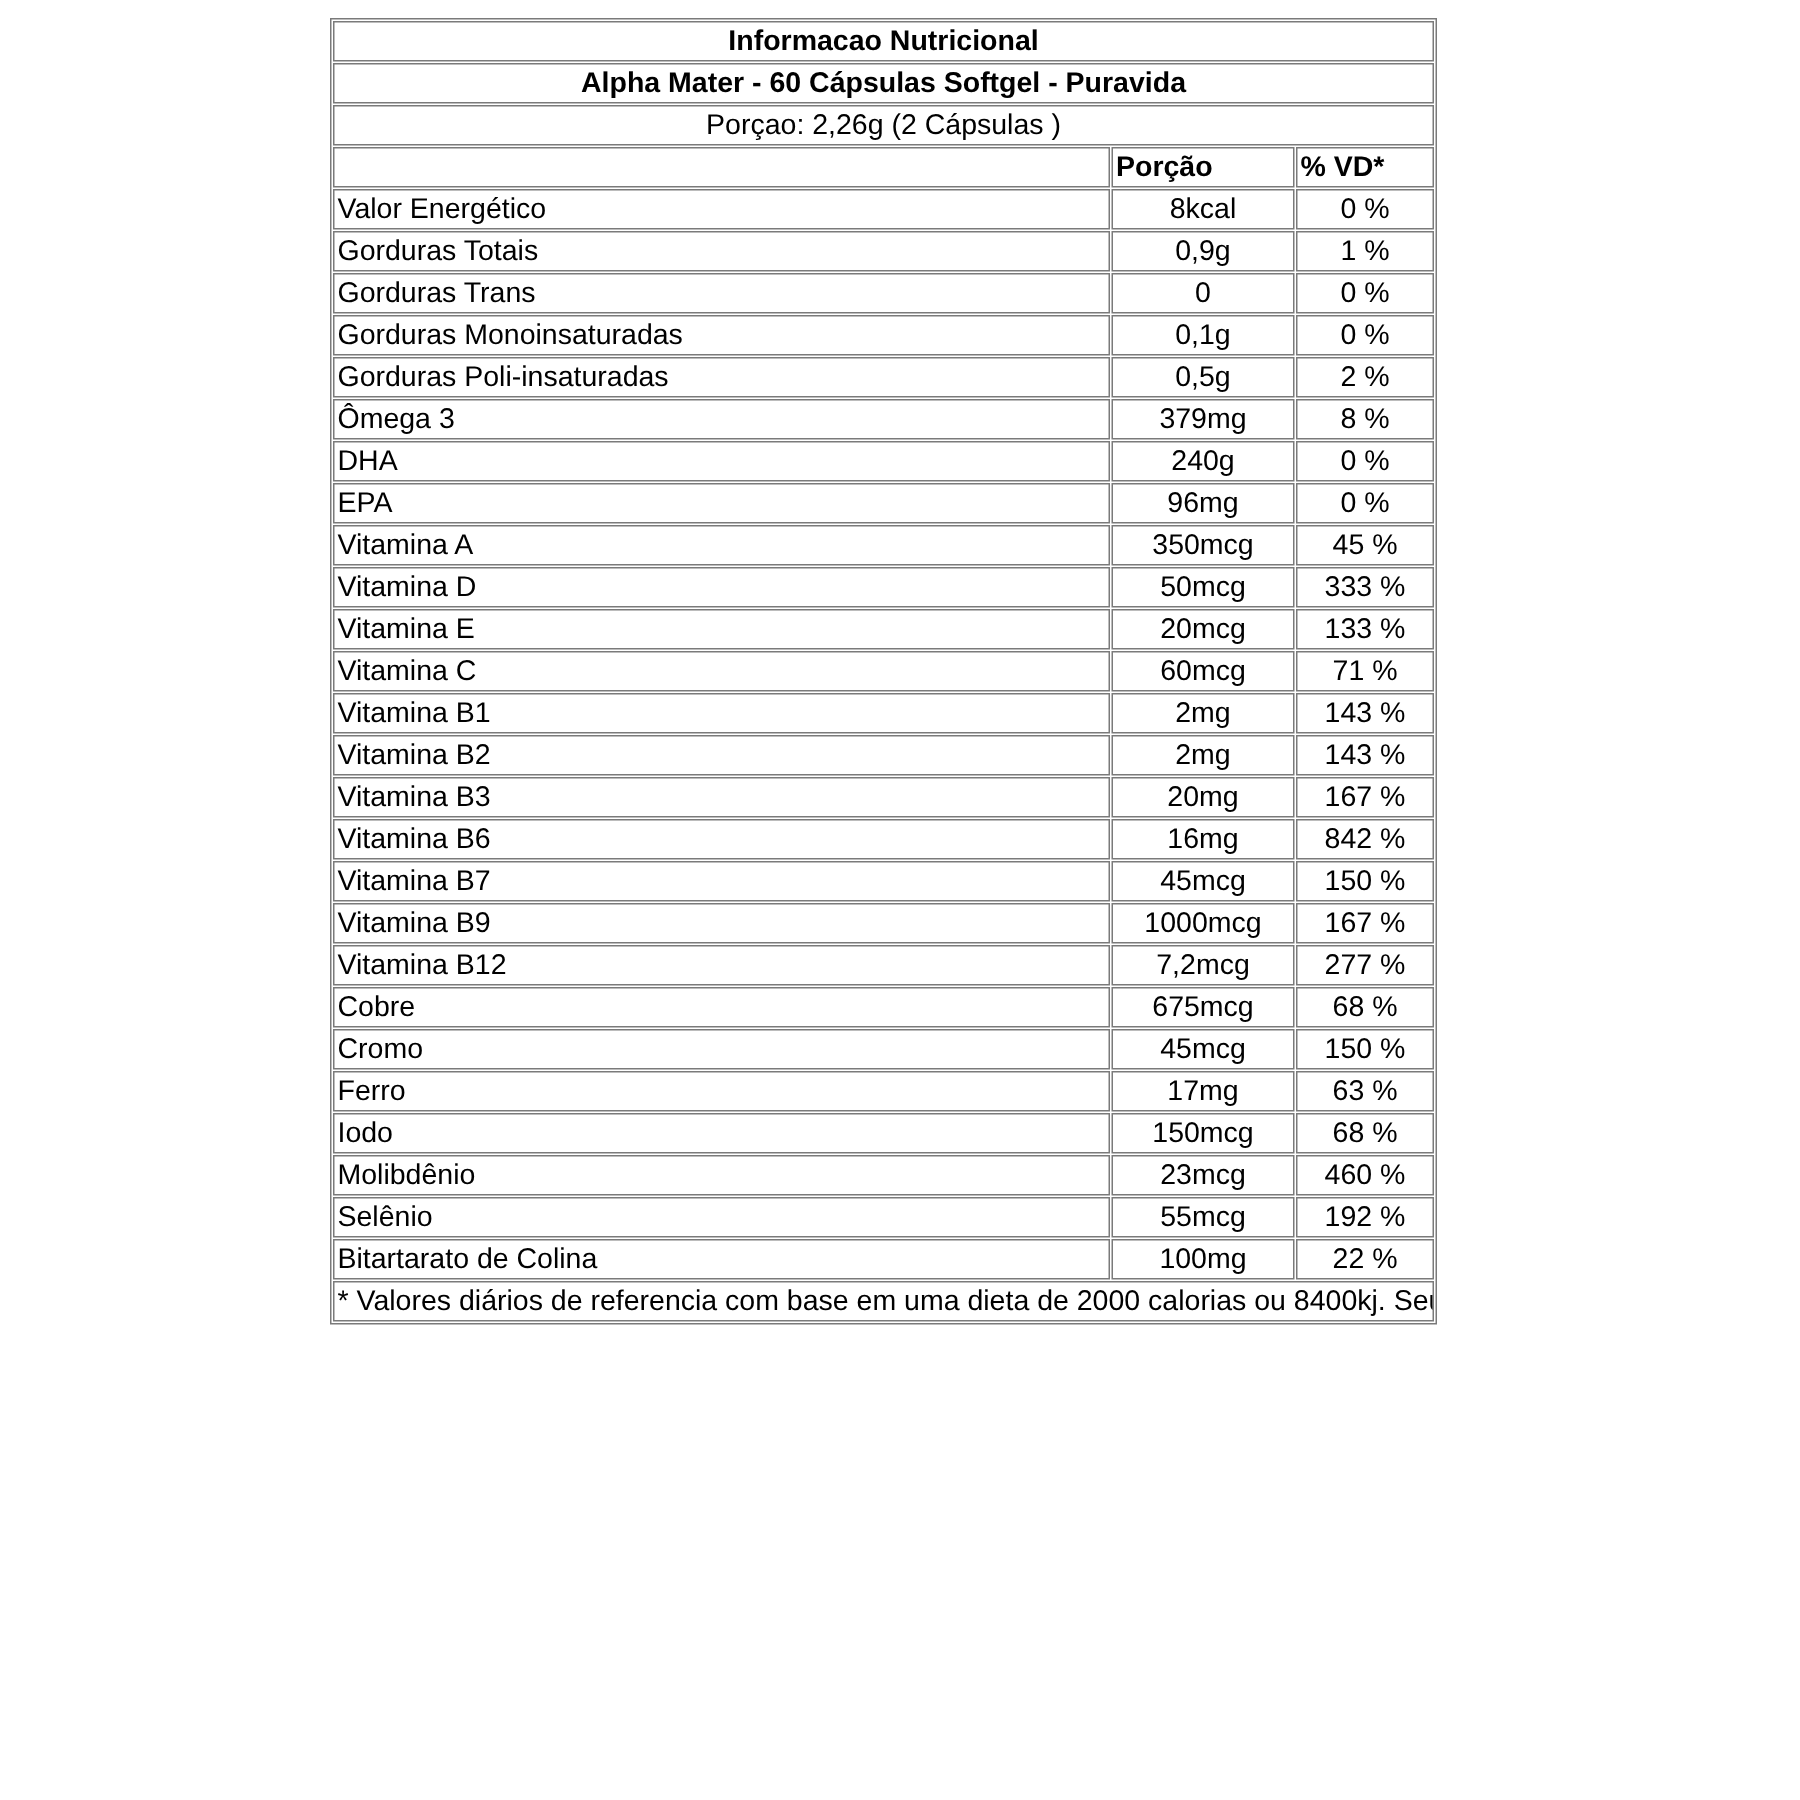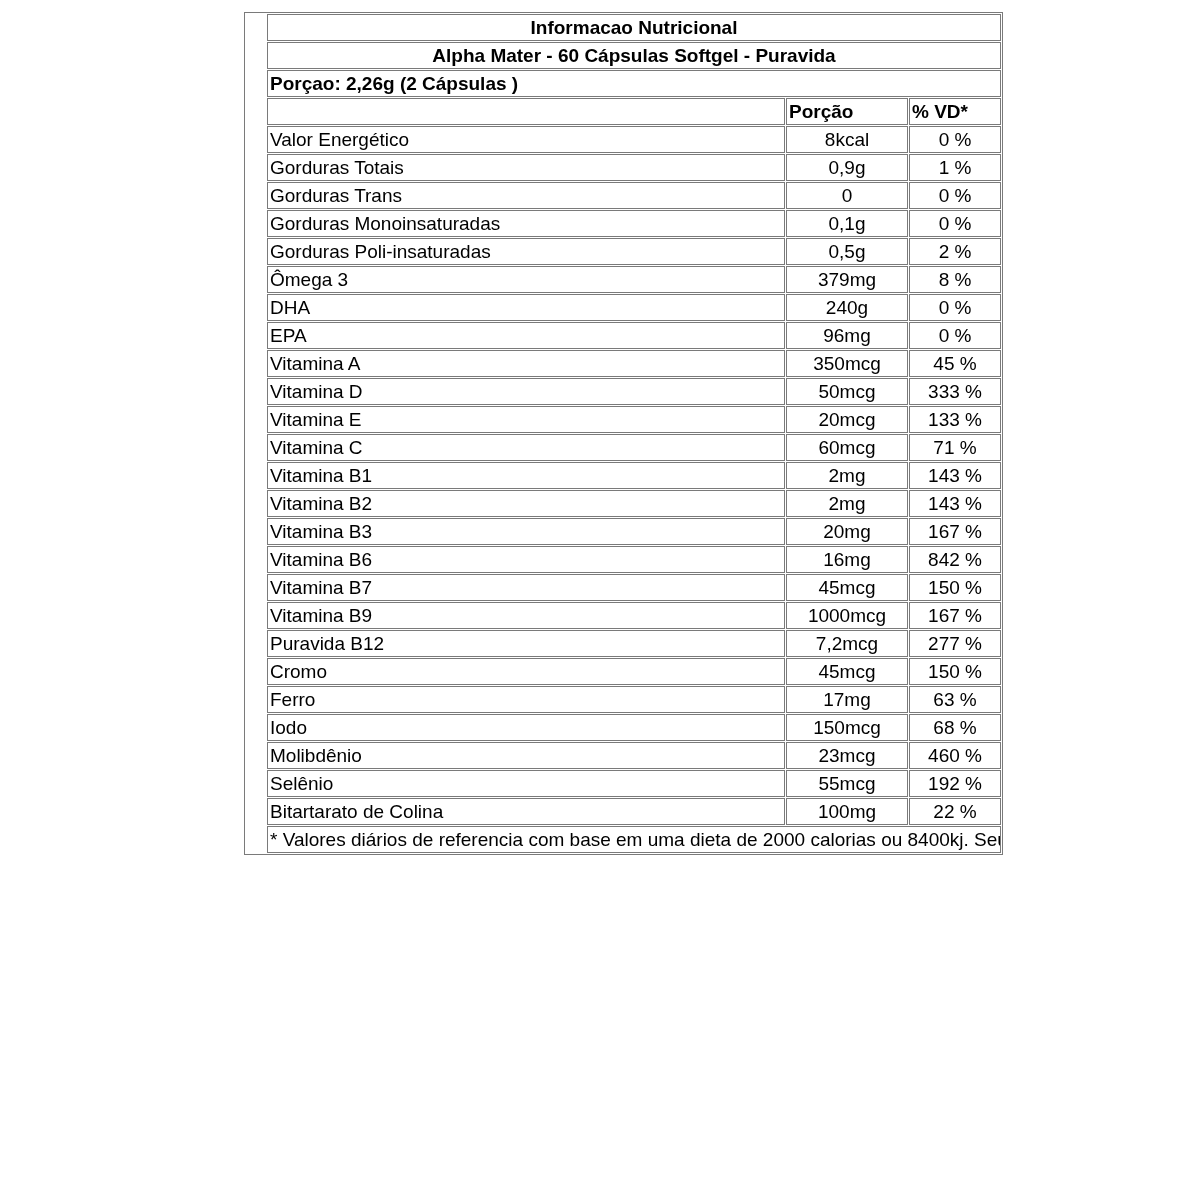--- a/index.html
+++ b/index.html
@@ -13,46 +13,46 @@
   }
   .page {
     position: relative;
     width: 1200px;
     height: 1200px;
     background: #ffffff;
     overflow: hidden;
   }
   table.nutrition {
     position: absolute;
-    left: 244px;
+    left: 220px;
     top: 12px;
     width: 736px;
     table-layout: fixed;
     border-collapse: separate;
     border-spacing: 1px;
     border: 1px solid #7a7a7a;
     background: #ffffff;
-    padding-left: 21px;
   }
   table.nutrition td {
     border: 1px solid #7a7a7a;
     font-size: 19px;
     line-height: 24px;
     height: 25px;
     padding: 0 2px;
     background: #ffffff;
     overflow: hidden;
     white-space: nowrap;
   }
   td.title-cell {
     text-align: center;
     font-weight: bold;
   }
   td.serving-cell {
-    font-weight: bold;
+    text-align: center;
+    font-weight: normal;
     font-size: 20px;
   }
   td.colhead-cell {
     text-align: left;
     font-weight: bold;
     font-size: 20px;
   }
   td.label-cell {
     text-align: left;
     font-weight: normal;
@@ -205,25 +205,30 @@
       <td class="value-cell">150 %</td>
     </tr>
 
     <tr>
       <td class="label-cell">Vitamina B9</td>
       <td class="value-cell">1000mcg</td>
       <td class="value-cell">167 %</td>
     </tr>
 
     <tr>
-      <td class="label-cell">Puravida B12</td>
+      <td class="label-cell">Vitamina B12</td>
       <td class="value-cell">7,2mcg</td>
       <td class="value-cell">277 %</td>
     </tr>
 
+    <tr>
+      <td class="label-cell">Cobre</td>
+      <td class="value-cell">675mcg</td>
+      <td class="value-cell">68 %</td>
+    </tr>
 
     <tr>
       <td class="label-cell">Cromo</td>
       <td class="value-cell">45mcg</td>
       <td class="value-cell">150 %</td>
     </tr>
 
     <tr>
       <td class="label-cell">Ferro</td>
       <td class="value-cell">17mg</td>

